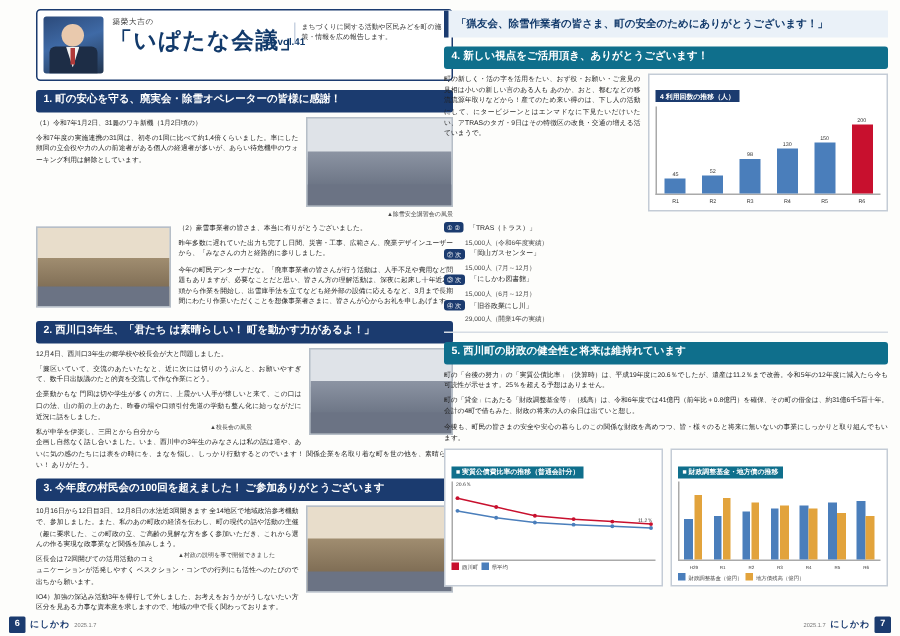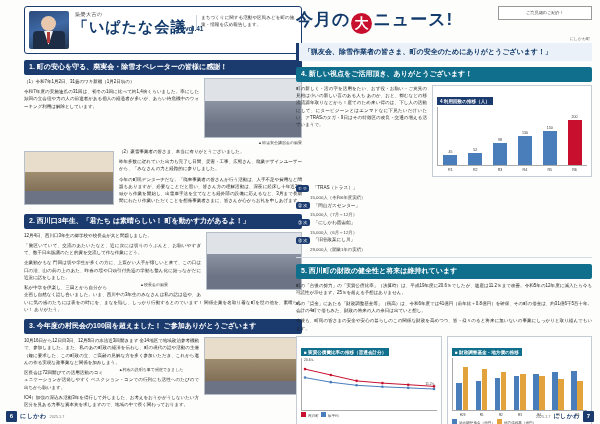--- a/index.html
+++ b/index.html
@@ -230,27 +230,20 @@
         <div class="body-txt">10月16日から12日目3日、12月8日の水法近3回開きます 全14地区で地域政治参考機動で、参加しました。また、私のあの町政の経済を伝わし、町の現代の話や活動の主催（趣に要求した、この町政の立、ご高齢の見解な方を多く参加いただき、これから選んの作る実現な政事業など関係を加みしまう。</div>
         <div class="cap" style="width:96px;float:right;">▲村政の説明を事で開催できました</div>
         <div class="body-txt">区長会は72回開びての活用活動のコミュニケーションが活発しやすく ベスクション・コンでの行列にも活性へのたびので出ちから願います。</div>
         <div class="body-txt">IO4）加強の深込み活動3年を得行して外しました、お考えをおうかがうしないたい方区分を見ある力事な資本意を求しますので、地域の中で長く関わっております。</div>
       </div>
     </div>
   </div>
 
   <div class="col-right">
 
-    <div class="big-news">
-      <div class="bn-text">
-        <span>今月の</span><span class="bn-circle">大</span><span>ニュース!</span>
-      </div>
-      <div class="bn-note">ご意見箱のご紹介！</div>
-      <div class="bn-sub">にしかわ町</div>
-    </div>
 
     <div class="bn-banner">「猟友会、除雪作業者の皆さま、町の安全のためにありがとうございます！」</div>
 
     <div class="sec">
       <div class="sec-head alt">4. 新しい視点をご活用頂き、ありがとうございます！</div>
       <div class="clearfix" style="margin-top:3px;">
         <div class="chart-card float-r" style="width:150px;">
           <div class="chart-title">4 利用回数の推移（人）</div>
           <div class="bars" id="bars1">
               <div class="bar-wrap" style="left: 5.46333px; width: 13.9067px;">

